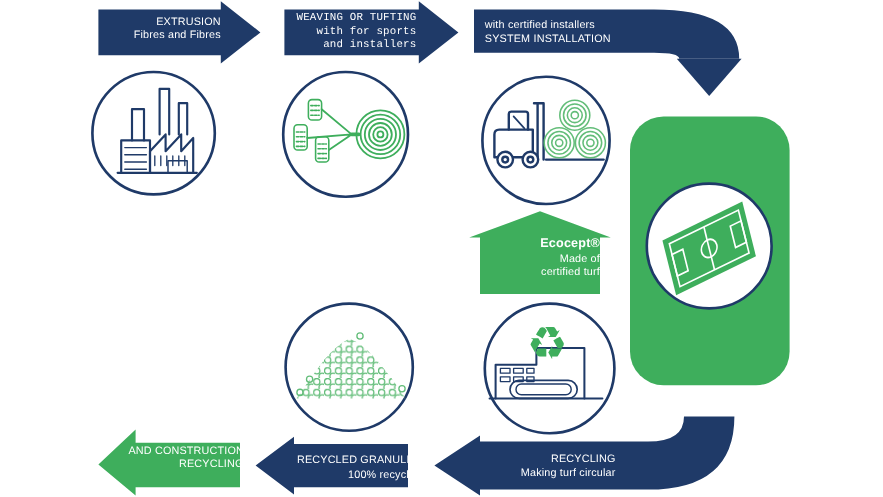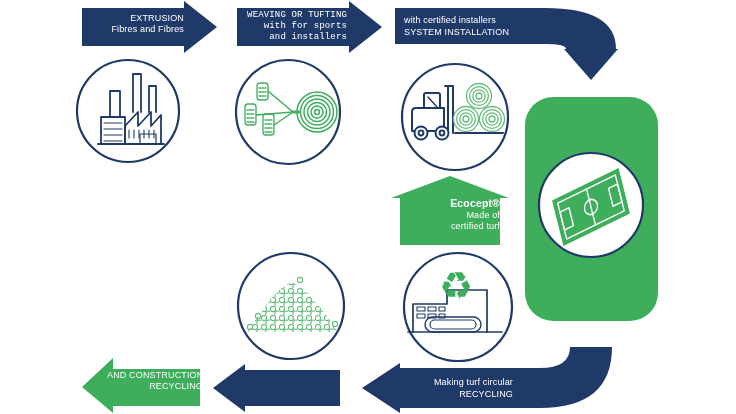--- a/index.html
+++ b/index.html
@@ -165,24 +165,28 @@
   </div>
 
 
   <div class="label" style="left:400px;top:197px;width:100px;">
     <div class="ec-title">Ecocept®</div>
     <div>Made of</div>
     <div>certified turf</div>
   </div>
 
   <div class="label lh12" style="left:388px;top:376px;width:125px;">
+    <div>RECYCLING</div>
     <div>Making turf circular</div>
-    <div>RECYCLING</div>
   </div>
 
+  <div class="label lh12" style="left:233px;top:377px;width:118px;">
+    <div>RECYCLED GRANULES</div>
+    <div>100% recycled</div>
+  </div>
 
   <div class="label" style="left:107px;top:359px;width:96px;">
     <div>USED IN SPORT</div>
     <div>AND CONSTRUCTION</div>
     <div>RECYCLING</div>
   </div>
 
 </div>
 
 </body></html>

